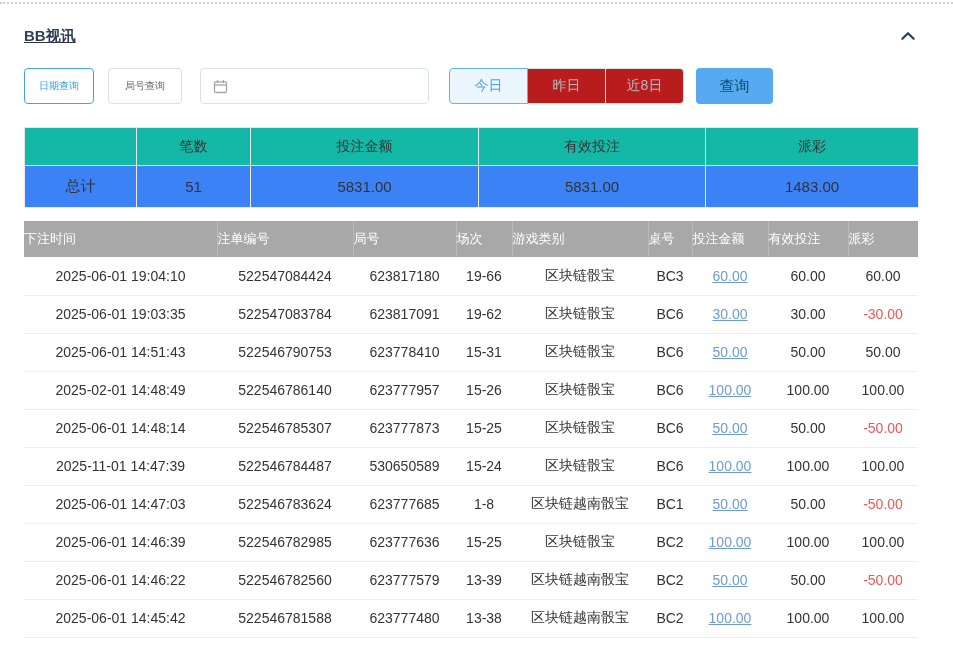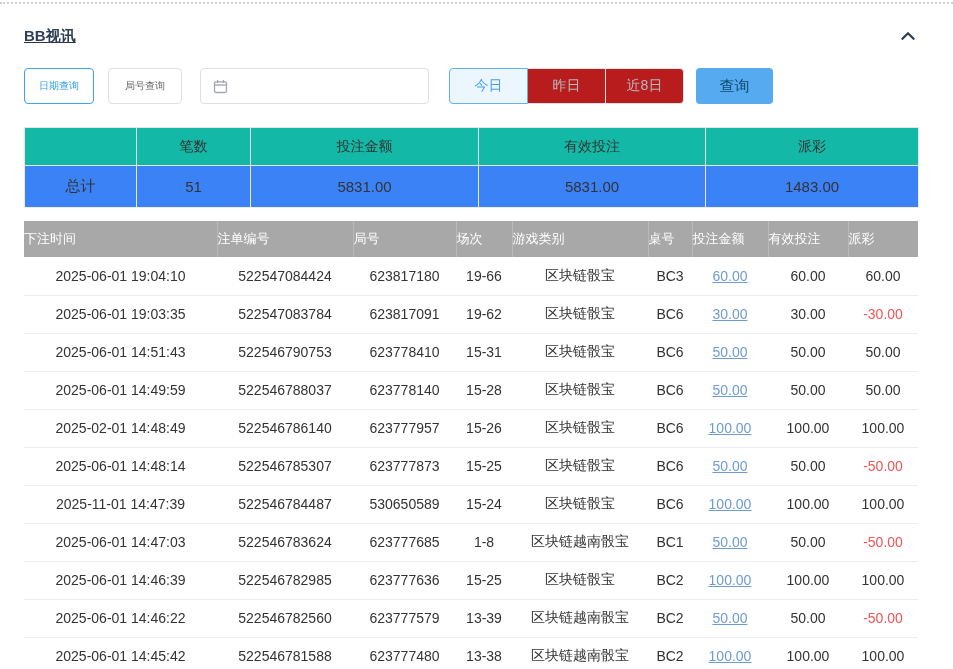--- a/index.html
+++ b/index.html
@@ -200,31 +200,20 @@
           <td>522546790753</td>
           <td>623778410</td>
           <td>15-31</td>
           <td>区块链骰宝</td>
           <td>BC6</td>
           <td class="link">50.00</td>
           <td>50.00</td>
           <td>50.00</td>
         </tr>
         <tr>
-          <td>2025-06-01 14:49:59</td>
-          <td>522546788037</td>
-          <td>623778140</td>
-          <td>15-28</td>
-          <td>区块链骰宝</td>
-          <td>BC6</td>
-          <td class="link">50.00</td>
-          <td>50.00</td>
-          <td>50.00</td>
-        </tr>
-        <tr>
           <td>2025-02-01 14:48:49</td>
           <td>522546786140</td>
           <td>623777957</td>
           <td>15-26</td>
           <td>区块链骰宝</td>
           <td>BC6</td>
           <td class="link">100.00</td>
           <td>100.00</td>
           <td>100.00</td>
         </tr>

